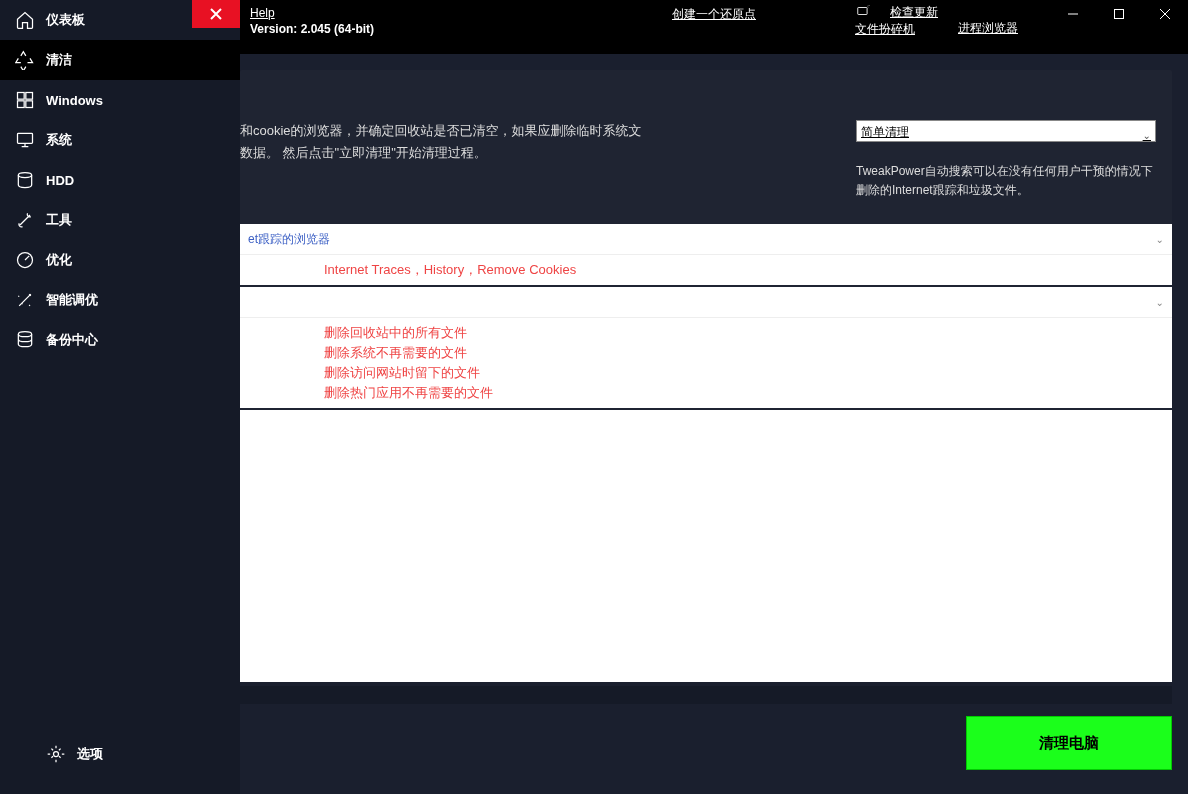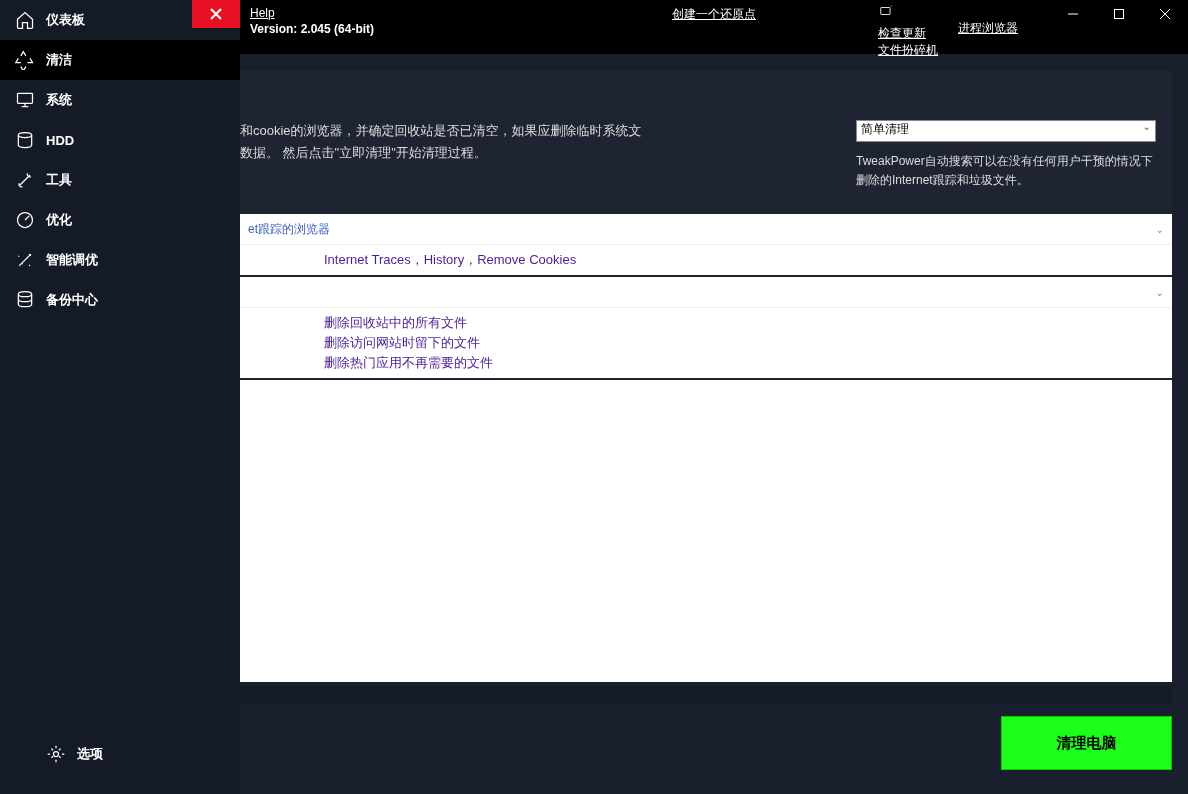--- a/index.html
+++ b/index.html
@@ -18,48 +18,48 @@
 .close-red { width: 48px; height: 28px; background: #e81123; display: flex; align-items: center; justify-content: center; cursor: pointer; position: absolute; left: -48px; top: 0; }
 .close-red svg { width: 12px; height: 12px; stroke: #fff; stroke-width: 2; }
 .title-left { padding: 6px 10px; font-size: 12px; }
 .title-left a { color: #fff; text-decoration: underline; cursor: pointer; }
 .title-left .version { font-weight: bold; margin-top: 2px; font-size: 12px; }
 .title-center { position: absolute; left: 50%; transform: translateX(-50%); top: 6px; font-size: 12px; }
 .title-center a { color: #fff; text-decoration: underline; cursor: pointer; }
 .title-group { position: absolute; right: 170px; top: 4px; display: flex; gap: 20px; font-size: 12px; }
 .title-group-item { display: flex; flex-direction: column; align-items: flex-start; }
 .title-group-item a { color: #fff; text-decoration: underline; cursor: pointer; }
-.title-group-icon { display: inline-flex; align-items: flex-start; gap: 4px; flex-direction: column; }
+.title-group-icon { display: inline-flex; align-items: flex-end; gap: 19px; }
 .win-controls { position: absolute; right: 0; top: 0; display: flex; }
 .win-btn { width: 46px; height: 28px; display: flex; align-items: center; justify-content: center; cursor: pointer; }
 .win-btn svg { width: 10px; height: 10px; stroke: #fff; fill: none; stroke-width: 1; }
 
 .content { flex: 1; padding: 16px 16px 16px 0; display: flex; flex-direction: column; position: relative; overflow: hidden; }
 .content-inner { background: #1f2432; border-radius: 2px; flex: 1; display: flex; flex-direction: column; position: relative; padding-top: 50px; }
 .desc-row { display: flex; padding: 0 16px 24px 0; gap: 16px; }
 .desc-left { flex: 1; font-size: 13px; color: #ddd; line-height: 1.7; }
 .desc-right { width: 300px; }
-.select-box { width: 100%; height: 22px; background: #fff; color: #000; border: 1px solid #888; font-size: 12px; padding: 0 4px; display: flex; align-items: flex-start; justify-content: space-between; cursor: pointer; }
+.select-box { width: 100%; height: 22px; background: #fff; color: #000; border: 1px solid #888; font-size: 12px; padding: 0 4px; display: flex; align-items: flex-end; justify-content: space-between; cursor: pointer; text-decoration: underline; }
 .select-box .chev { font-size: 10px; color: #555; }
-.desc-right-text { font-size: 12px; color: #ddd; margin-top: 10px; line-height: 1.6; }
+.desc-right-text { font-size: 12px; color: #ddd; margin-top: 20px; line-height: 1.6; }
 
 .panel-area { flex: 1; display: flex; flex-direction: column; }
 .panel-section { background: #fff; color: #000; margin: 0 0 2px 0; }
 .panel-header { height: 24px; padding: 15px 8px; display: flex; align-items: center; justify-content: space-between; font-size: 12px; cursor: pointer; border-bottom: 1px solid #eee; }
 .panel-header.blue { color: #3b5fc4; }
 .panel-header .chev { font-size: 10px; color: #888; }
-.panel-body { padding: 6px 0 6px 84px; font-size: 13px; color: #4c1d95; }
+.panel-body { padding: 6px 0 6px 84px; font-size: 13px; color: #ef4444; }
 .panel-body .subtitle { margin-bottom: 0; }
 .panel-section.second .panel-header { height: 22px; }
 .panel-section.second .panel-body { padding: 4px 0 4px 84px; }
 .panel-body .line { margin: 2px 0; }
 .panel-fill { flex: 1; background: #fff; }
 
 .bottom-bar { height: 70px; display: flex; align-items: flex-end; justify-content: flex-end; padding: 8px 0 8px 0; }
-.clean-btn { width: 171px; height: 54px; background: #1bff1b; color: #000; font-size: 15px; font-weight: 600; display: flex; align-items: center; justify-content: center; cursor: pointer; border: 1px solid #0c0; }
+.clean-btn { width: 206px; height: 54px; background: #1bff1b; color: #000; font-size: 15px; font-weight: 600; display: flex; align-items: center; justify-content: center; cursor: pointer; border: 1px solid #0c0; }
 
 .dark-strip { height: 18px; background: #151a27; margin: 4px 0; }
 </style>
 </head>
 <body>
 
 <div class="sidebar">
   <div class="sidebar-top">
     <div class="sidebar-item">
       <span class="sidebar-icon">
@@ -69,20 +69,31 @@
         </span>
       <span>仪表板</span>
     </div>
     <div class="sidebar-item active">
       <span class="sidebar-icon">
           <svg viewBox="0 0 24 24">
             <path d="M7 7l3-5 3 5m-9 3l-3 5h6m11-5l3 5h-6m-8 5l3 5 3-5"></path>
           </svg>
         </span>
       <span>清洁</span>
+    </div>
+    <div class="sidebar-item">
+      <span class="sidebar-icon">
+          <svg viewBox="0 0 24 24">
+            <rect x="3" y="3" width="8" height="8"></rect>
+            <rect x="13" y="3" width="8" height="8"></rect>
+            <rect x="3" y="13" width="8" height="8"></rect>
+            <rect x="13" y="13" width="8" height="8"></rect>
+          </svg>
+        </span>
+      <span>Windows</span>
     </div>
     <div class="sidebar-item">
       <span class="sidebar-icon">
           <svg viewBox="0 0 24 24">
             <rect x="3" y="4" width="18" height="12" rx="1"></rect>
             <path d="M8 20h8m-4-4v4"></path>
           </svg>
         </span>
       <span>系统</span>
     </div>
@@ -218,20 +229,21 @@
             <div class="subtitle">Internet Traces，History，Remove Cookies</div>
           </div>
         </div>
         <div class="panel-section second">
           <div class="panel-header">
             <span></span>
             <span class="chev">⌄</span>
           </div>
           <div class="panel-body">
             <div class="line">删除回收站中的所有文件</div>
+            <div class="line">删除系统不再需要的文件</div>
             <div class="line">删除访问网站时留下的文件</div>
             <div class="line">删除热门应用不再需要的文件</div>
           </div>
         </div>
         <div class="panel-fill"></div>
       </div>
     </div>
     <div class="dark-strip"></div>
     <div class="bottom-bar">
       <div class="clean-btn">清理电脑</div>

